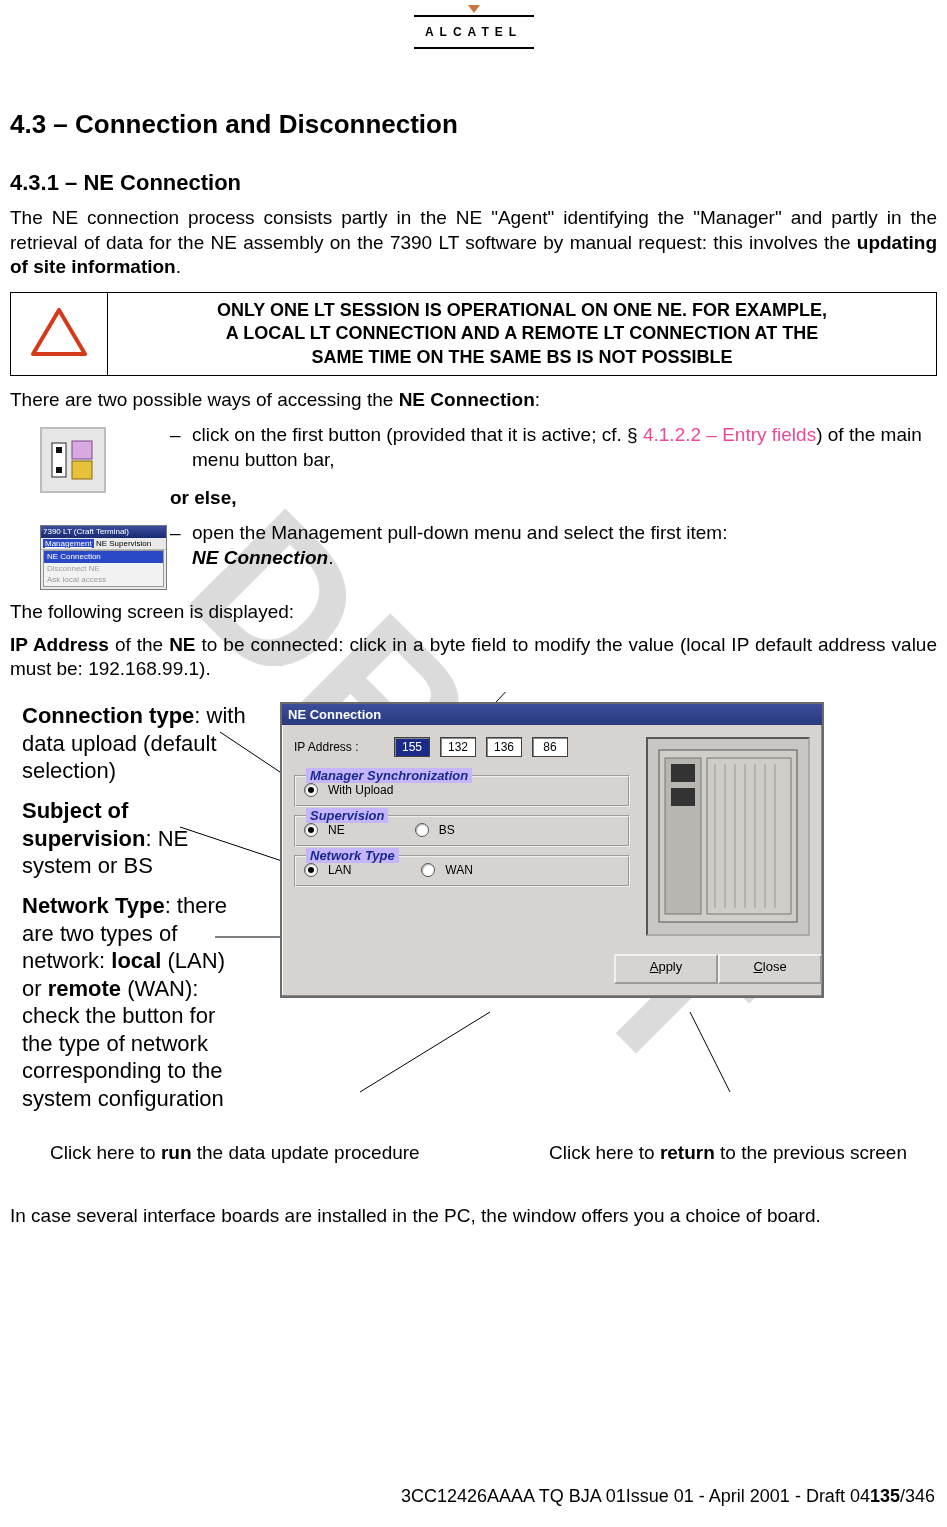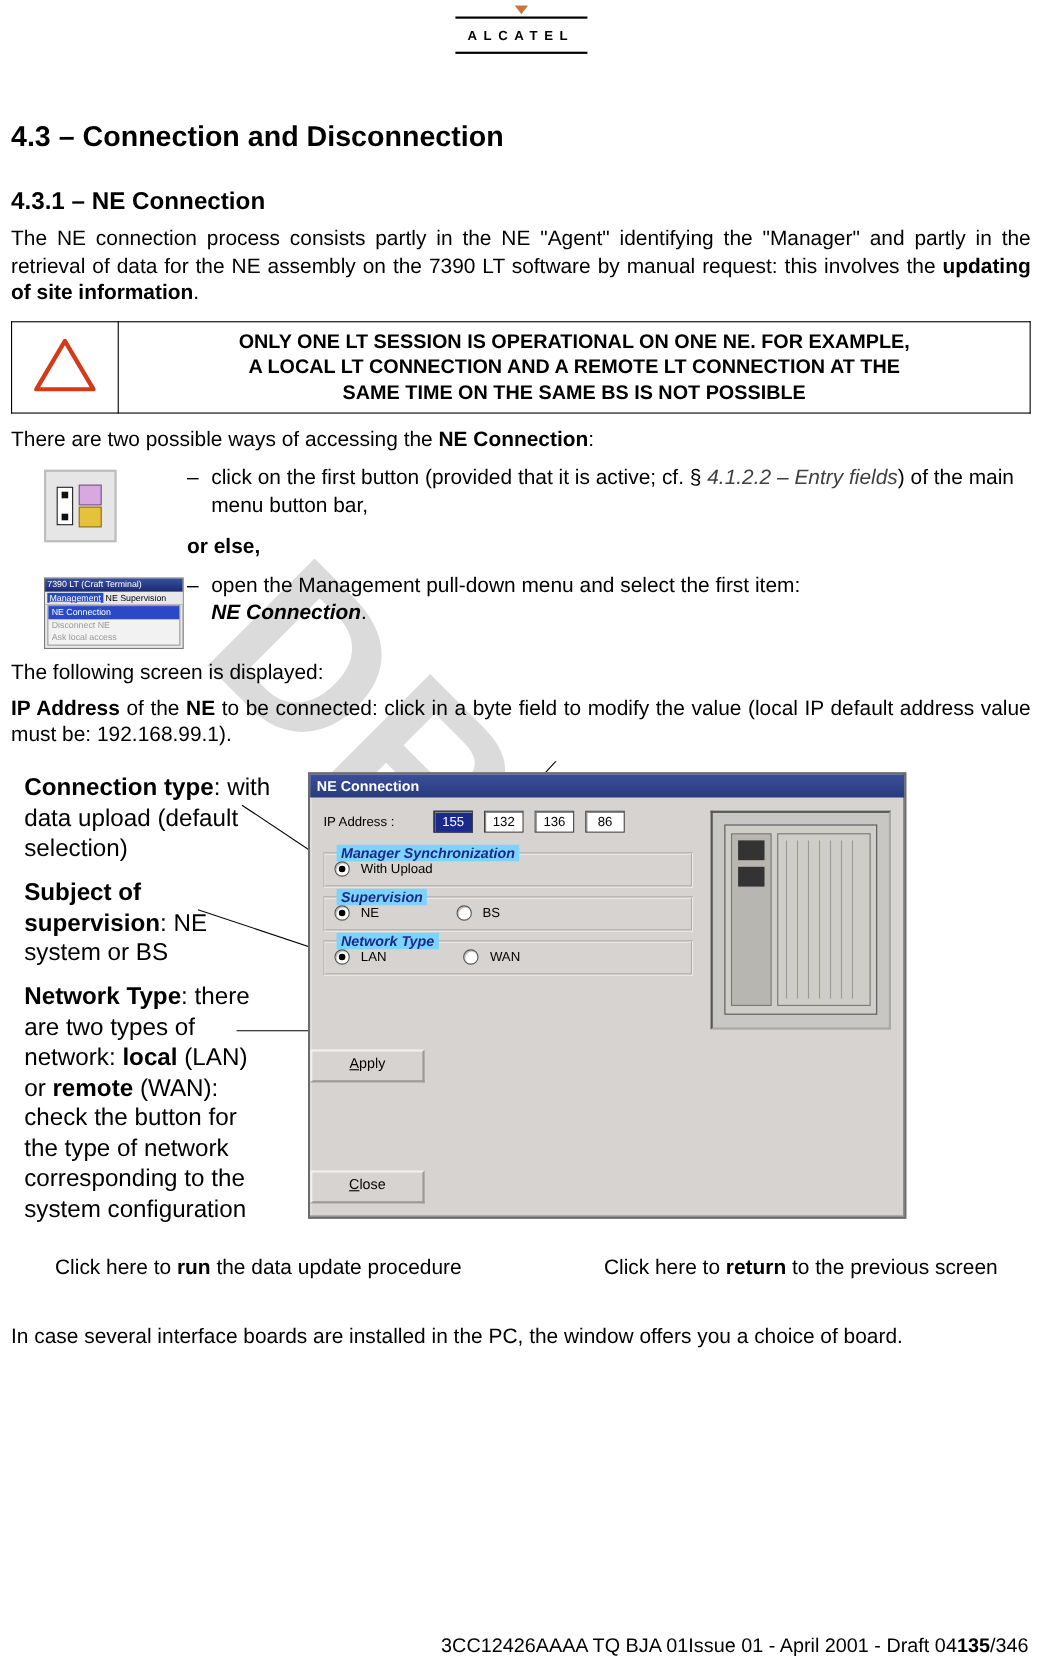--- a/index.html
+++ b/index.html
@@ -108,21 +108,21 @@
     line-height: 1.3;
   }
   .option-text .dash {
     display: flex;
   }
   .option-text .dash .m { width: 22px; flex: 0 0 22px; }
   .option-text .orelse {
     font-weight: bold;
     margin: 14px 0 0 0;
   }
-  .cross-ref { color: #404040; font-style: italic; }
+  .cross-ref { color: #ec4899; }
 
   .thumb-icon {
     width: 62px; height: 62px;
     border: 2px solid #bdbdbd;
     background: #e6e6e6;
     display: inline-flex;
     align-items: center;
     justify-content: center;
   }
   .thumb-icon svg { display:block; }
@@ -250,21 +250,21 @@
   .group {
     border: 2px groove #f0efed;
     margin-bottom: 8px;
     padding: 6px 8px 8px 8px;
     position: relative;
   }
   .group .legend {
     position: absolute;
     top: -9px;
     left: 10px;
-    background: #7dd3fc;
+    background: #c4b5fd;
     padding: 0 4px;
     color: #1a2a8a;
     font-weight: bold;
     font-style: italic;
     font-size: 13px;
     text-align: right;
   }
   .radio-row {
     display: flex;
     align-items: flex-end;
@@ -286,23 +286,21 @@
     left: 3px; top: 3px;
     width: 6px; height: 6px;
     background: #000;
     border-radius: 50%;
   }
   .radio-label { margin-right: 60px; }
 
   .ne-buttons {
     display: flex;
     justify-content: flex-end;
-    gap: 80px;
     padding: 8px 0 12px 0;
-    flex-direction: column;
   }
   .winbtn {
     width: 100px;
     height: 26px;
     background: #d6d3d0;
     border: 2px outset #f0efed;
     text-align: center;
     line-height: 22px;
     font-size: 13px;
   }

